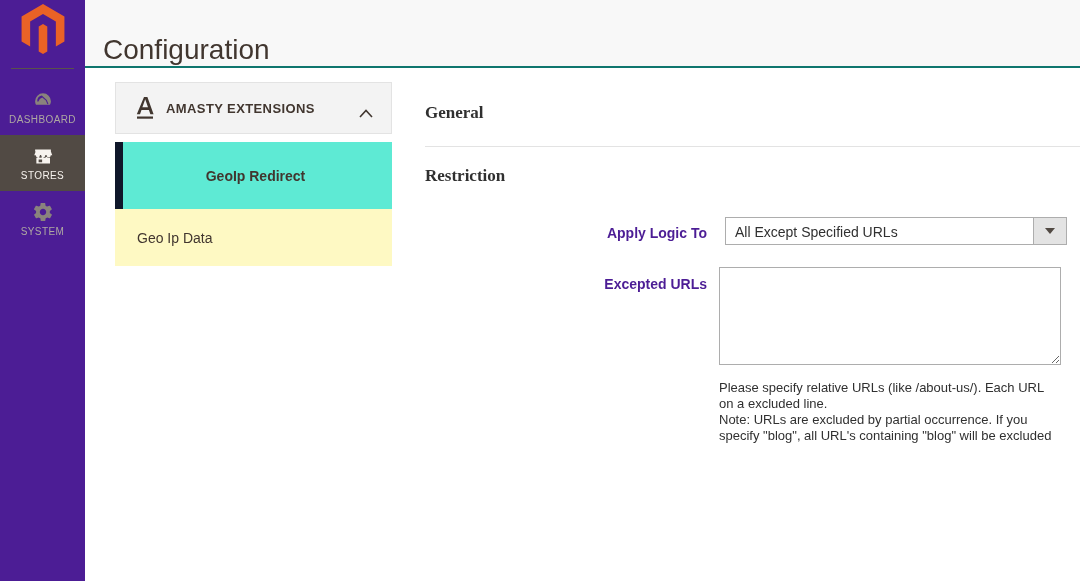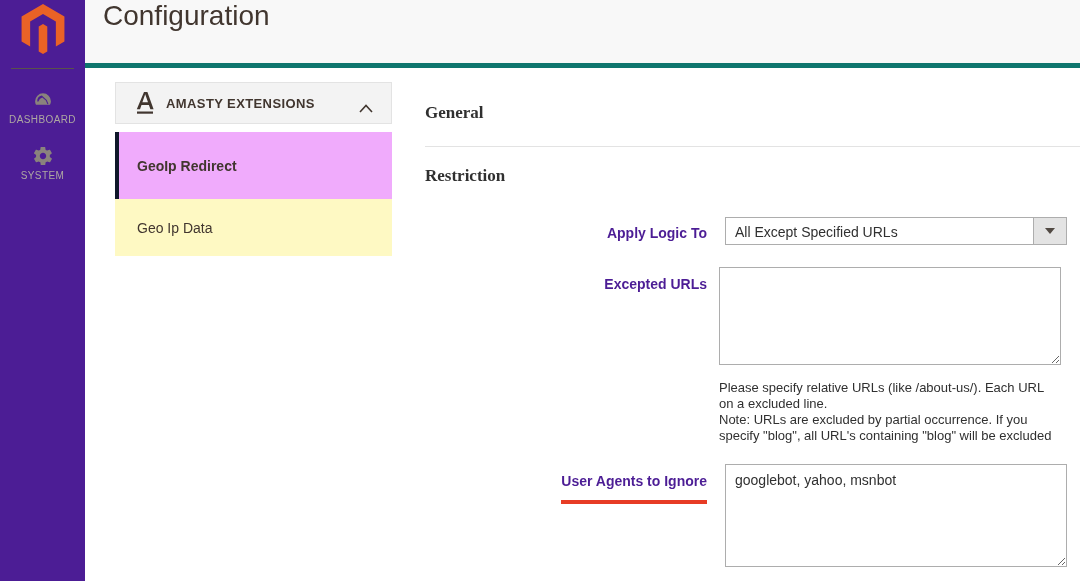--- a/index.html
+++ b/index.html
@@ -18,36 +18,36 @@
   .nav-item .nav-ico { width:26px; height:22px; display:flex; align-items:center;
     justify-content:center; }
   .nav-item .nav-ico svg { fill:#8a837d; }
   .nav-item .nav-label { font-size:10px; color:#aea8a2; letter-spacing:.4px; }
   .nav-item.active { background:#514a44; }
   .nav-item.active .nav-ico svg { fill:#f7f3ee; }
   .nav-item.active .nav-label { color:#f7f3ee; }
 
   
   .page-header { position:absolute; left:85px; top:0; right:0; height:68px;
-    background:#f8f8f8; border-bottom:5px solid #0f766e; display:flex; align-items:flex-start; }
+    background:#f8f8f8; border-bottom:2px solid #0f766e; display:flex; align-items:flex-end; }
   .page-title { font-size:28px; font-weight:400; color:#41362f; padding-left:18px; }
 
   
   .config-nav { position:absolute; left:115px; top:82px; width:277px; }
-  .config-nav-header { height:42px; background:#f3f3f3; border:1px solid #e3e3e3;
+  .config-nav-header { height:52px; background:#f3f3f3; border:1px solid #e3e3e3;
     display:flex; align-items:center; padding:11px 18px; cursor:pointer; }
   .amasty-logo { width:22px; height:24px; margin-right:10px; flex:none; }
   .config-nav-title { font-size:13px; font-weight:700; color:#41362f;
     letter-spacing:.4px; flex:1; }
   .chevron-up { width:14px; height:9px; flex:none; }
   .config-nav-items { margin-top:8px; }
   .config-nav-item { background:#fef9c3; display:flex; align-items:center;
     padding:0 22px; font-size:14px; color:#41362f; cursor:pointer; height:57px; }
-  .config-nav-item.active { background:#f0abfc; border-left:4px solid #0f172a;
-    padding-left:18px; font-weight:700; height:67px; }
+  .config-nav-item.active { background:#5eead4; border-left:8px solid #0f172a;
+    padding-left:18px; font-weight:700; height:67px;justify-content:center; }
   .config-nav-item.last { height:68px; align-items:flex-start; padding-top:21px; }
 
   
   .main { position:absolute; left:425px; top:68px; width:655px; }
   .section-heading { font-size:17px; font-weight:700; color:#303030; line-height:18px;font-family:Liberation Serif, serif; }
   .h-general { padding-top:36px; padding-bottom:24px; border-bottom:1px solid #e3e3e3; }
   .h-restriction { margin-top:20px; }
   .form-grid { display:grid; grid-template-columns:282px 342px; column-gap:18px; }
   .row-1 { margin-top:32px; }
   .row-2 { margin-top:22px;gap:12px; }
@@ -90,20 +90,28 @@
   <div class="nav-item">
     <span class="nav-ico">
       <svg viewBox="0 0 24 24" width="24" height="20">
         <path d="M12 4a9.5 9.5 0 0 0-9.5 9.5c0 1.6.4 3 1.1 4.3h16.8a9.3 9.3 0 0 0 1.1-4.3A9.5 9.5 0 0 0 12 4zm-6.9 9.9a6.9 6.9 0 0 1 5.5-7.2l5.9 5.2 2 4.6-1.2.5-1.9-4.3-4.3-3.8a6.9 6.9 0 0 0-4.5 5z"></path>
         <circle cx="12" cy="13.7" r="1.8"></circle>
       </svg>
     </span>
     <span class="nav-label">DASHBOARD</span>
   </div>
 
+  <div class="nav-item active">
+    <span class="nav-ico">
+      <svg viewBox="0 0 24 24" width="24" height="21">
+        <path d="M3 4h18v2.2l1.6 4.3h-1.6v-0.1a2.5 2.5 0 0 1-5 0h-1.2a2.5 2.5 0 0 1-5 0H8.6a2.5 2.5 0 0 1-5 0v0.1H2L3.6 6.2 3 6.2zM4.4 13.4c.9 0 1.8-.4 2.3-1 .6.6 1.4 1 2.3 1 .9 0 1.8-.4 2.4-1 .6.6 1.4 1 2.3 1 .9 0 1.8-.4 2.4-1 .6.6 1.4 1 2.3 1 .6 0 1.1-.1 1.6-.4V20H4.4v-7zm2.6 2.1v3h4v-3h-4z"></path>
+      </svg>
+    </span>
+    <span class="nav-label">STORES</span>
+  </div>
 
   <div class="nav-item">
     <span class="nav-ico">
       <svg viewBox="0 0 24 24" width="22" height="22">
         <path d="M19.4 13c0-.3.1-.6.1-1s0-.7-.1-1l2.1-1.6c.2-.2.2-.4.1-.6l-2-3.5c-.1-.2-.4-.3-.6-.2l-2.5 1c-.5-.4-1.1-.7-1.7-1l-.4-2.6c0-.2-.2-.4-.5-.4h-4c-.2 0-.4.2-.5.4l-.4 2.6c-.6.2-1.2.6-1.7 1l-2.5-1c-.2-.1-.5 0-.6.2l-2 3.5c-.1.2-.1.5.1.6L4.5 11c0 .3-.1.6-.1 1s0 .7.1 1l-2.1 1.6c-.2.2-.2.4-.1.6l2 3.5c.1.2.4.3.6.2l2.5-1c.5.4 1.1.7 1.7 1l.4 2.6c0 .2.2.4.5.4h4c.2 0 .4-.2.5-.4l.4-2.6c.6-.2 1.2-.6 1.7-1l2.5 1c.2.1.5 0 .6-.2l2-3.5c.1-.2.1-.5-.1-.6L19.4 13zM12 15.5c-1.9 0-3.5-1.6-3.5-3.5s1.6-3.5 3.5-3.5 3.5 1.6 3.5 3.5-1.6 3.5-3.5 3.5z"></path>
       </svg>
     </span>
     <span class="nav-label">SYSTEM</span>
   </div>
 </aside>
@@ -155,21 +163,13 @@
     <div class="form-label v-top">Excepted URLs</div>
     <div>
       <textarea class="ta-excepted" spellcheck="false" style=""></textarea>
       <div class="field-note">
         <div>Please specify relative URLs (like /about-us/). Each URL on a excluded line.</div>
         <div>Note: URLs are excluded by partial occurrence. If you specify "blog", all URL's containing "blog" will be excluded</div>
       </div>
     </div>
   </div>
 
-  <div class="form-grid row-3">
-    <div class="form-label v-top">
-      <span class="ua-underline">User Agents to Ignore</span>
-    </div>
-    <div>
-      <textarea class="ta-agents" spellcheck="false" style="">googlebot, yahoo, msnbot</textarea>
-    </div>
-  </div>
 </main>
 
 </body></html>

